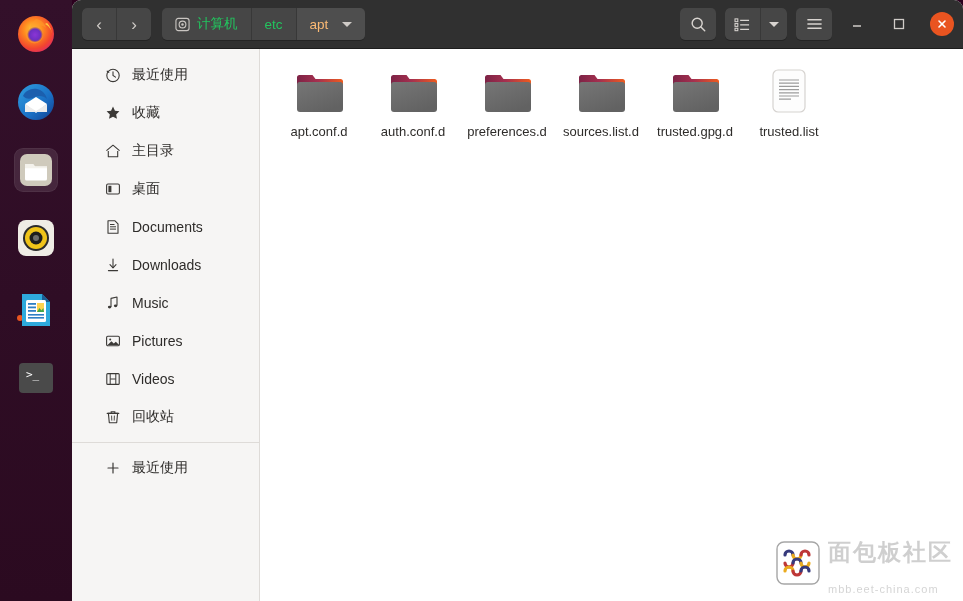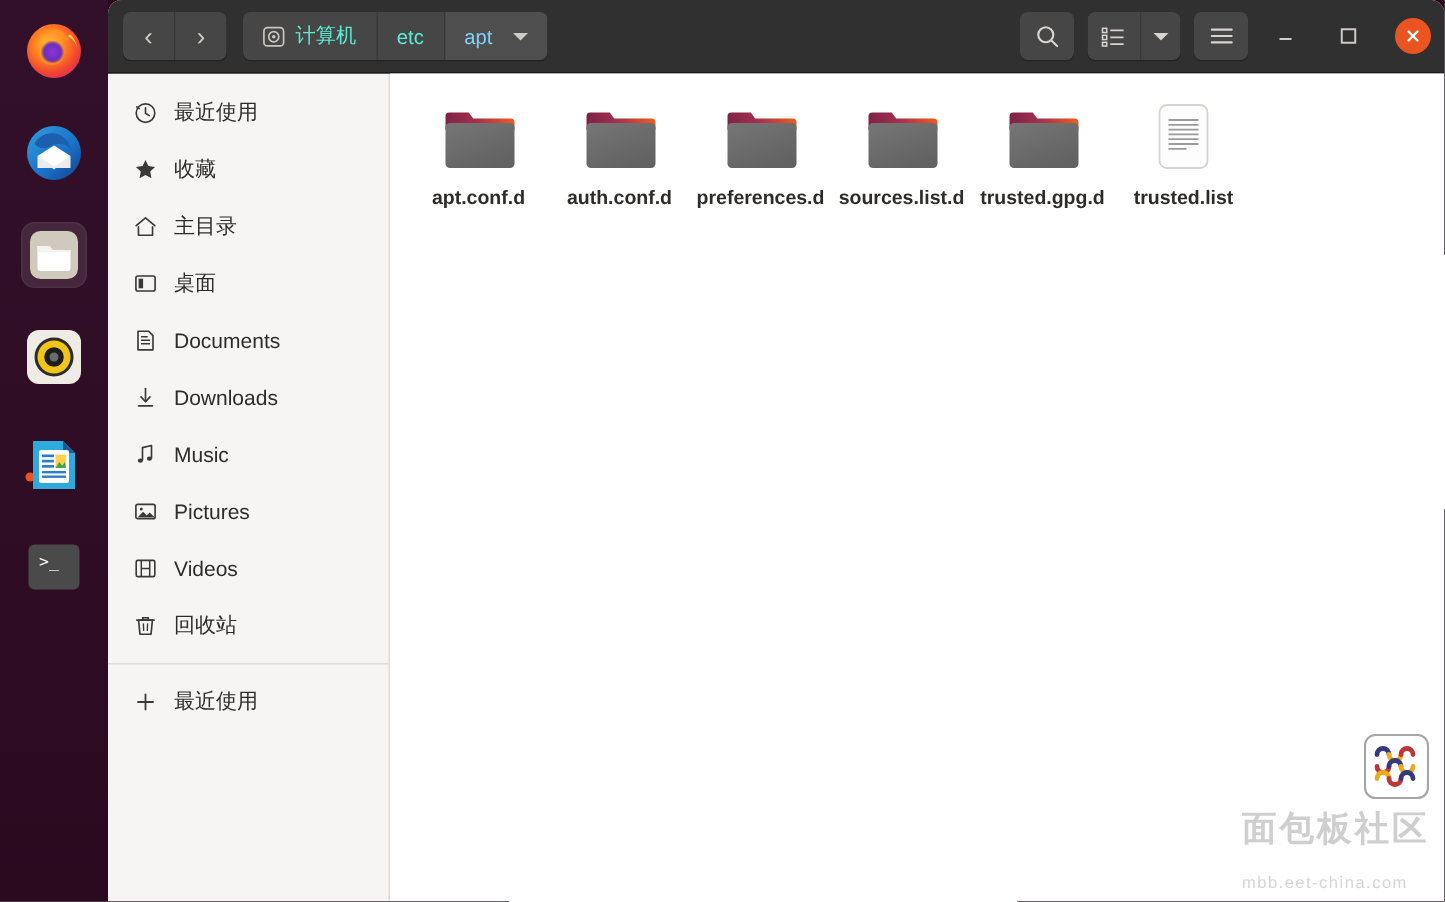--- a/index.html
+++ b/index.html
@@ -104,28 +104,28 @@
     border-radius: 5px;
     overflow: hidden;
     box-shadow: 0 1px 0 rgba(0,0,0,0.25);
   }
   .crumb {
     background: #464646;
     height: 32px;
     display: flex;
     align-items: center;
     padding: 0 13px;
-    color: #5eead4;
+    color: #22c55e;
     font-size: 13.5px;
     border-right: 1px solid #383838;
     gap: 7px;
     white-space: nowrap;
   }
   .crumb:last-child { border-right: none; }
-  .crumb.current { background: #4e4e4e; color: #7dd3fc; }
+  .crumb.current { background: #4e4e4e; color: #fdba74; }
   .crumb .caret {
     width: 0; height: 0;
     border-left: 5px solid transparent;
     border-right: 5px solid transparent;
     border-top: 5px solid #cfcbc7;
     margin-left: 7px;
   }
 
   .hb-right {
     margin-left: auto;
@@ -173,21 +173,21 @@
     background: #f6f5f4;
     border-right: 1px solid #dedbd8;
     box-sizing: border-box;
     padding-top: 7px;
     font-size: 14px;
   }
   .side-item {
     display: flex;
     align-items: center;
     height: 38px;
-    padding-left: 16px;
+    padding-left: 32px;
     gap: 11px;
     color: #2e2c2a;
   }
   .side-icon {
     width: 17px; height: 17px;
     display: flex; align-items: center; justify-content: center;
     color: #3b3936;
     flex: none;
   }
   .side-sep {
@@ -221,33 +221,31 @@
     display: flex; align-items: center; justify-content: center;
     margin-bottom: 7px;
   }
   .tile .lbl {
     font-size: 13px;
     line-height: 16px;
     color: #2e2c2a;
     text-align: center;
     word-break: break-word;
     max-width: 88px;
-    font-weight: bold;
   }
 
   
   #watermark {
     position: absolute;
     right: 10px;
     bottom: 6px;
     display: flex;
-    align-items: flex-end;
+    align-items: flex-start;
     gap: 8px;
     opacity: 0.88;
-    flex-direction: column;
   }
   #wm-text { display: flex; flex-direction: column; line-height: 1; }
   #wm-title {
     font-size: 23px;
     color: #c9c9c9;
     letter-spacing: 2px;
     font-weight: bold;
   }
   #wm-sub {
     font-size: 11px;

